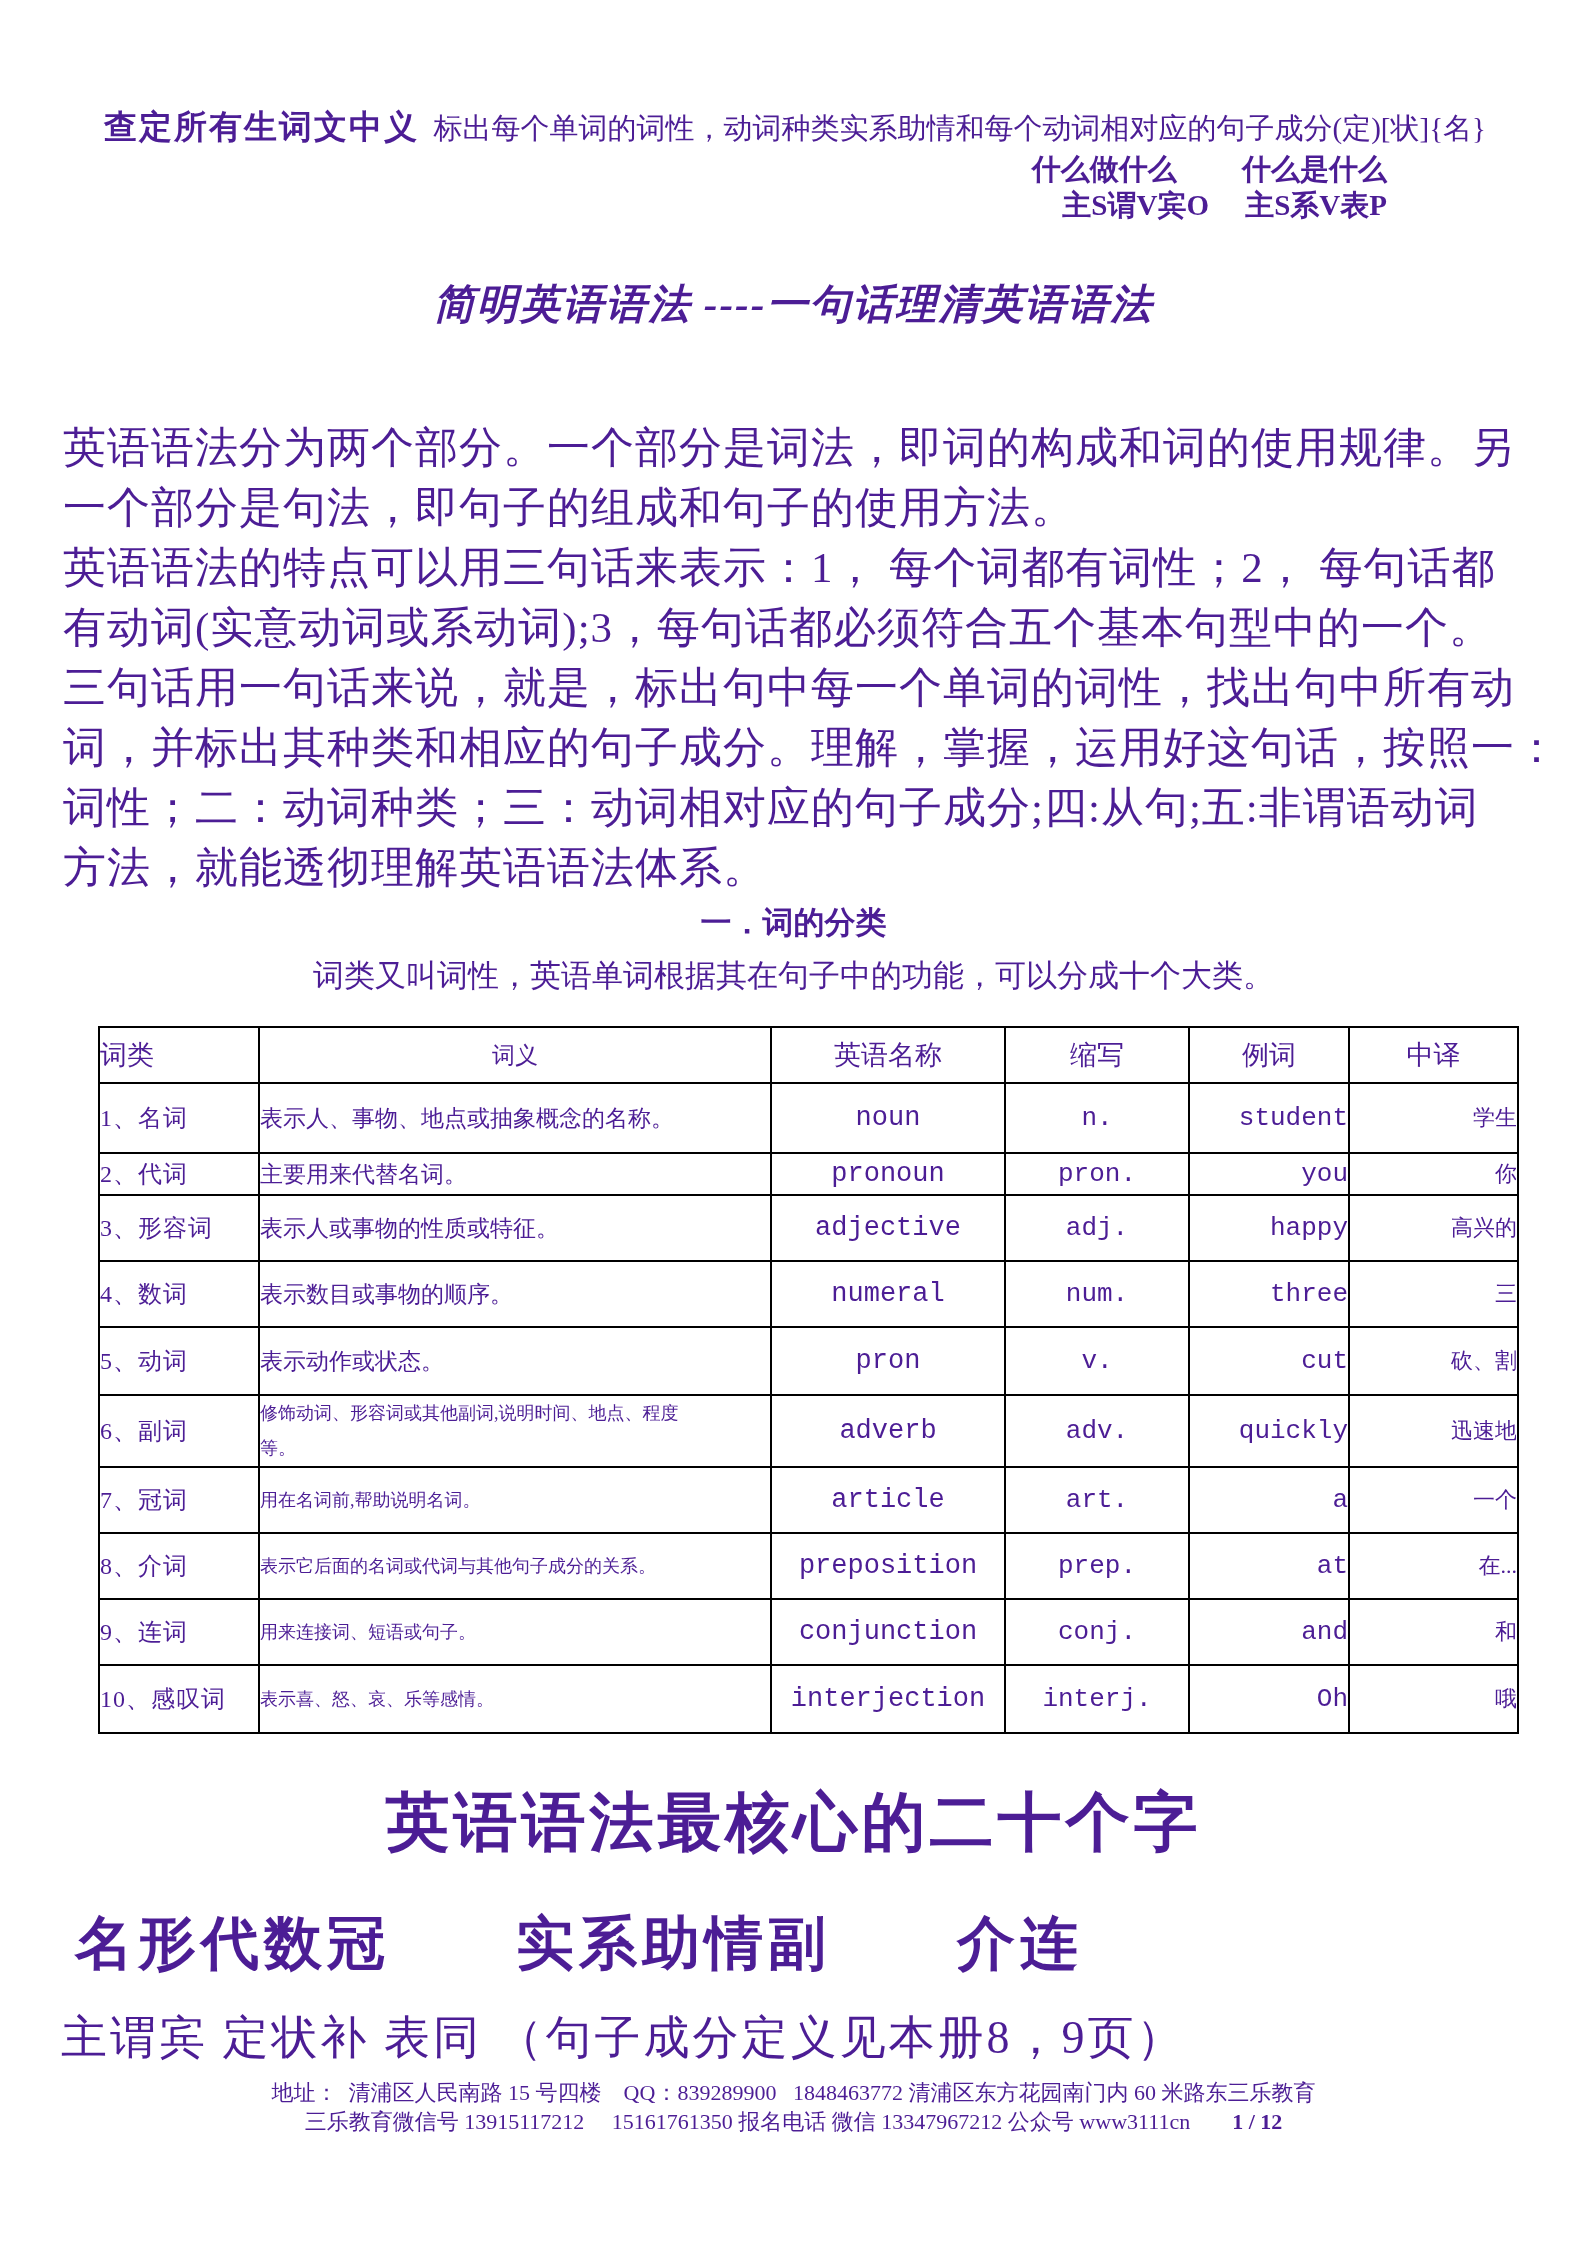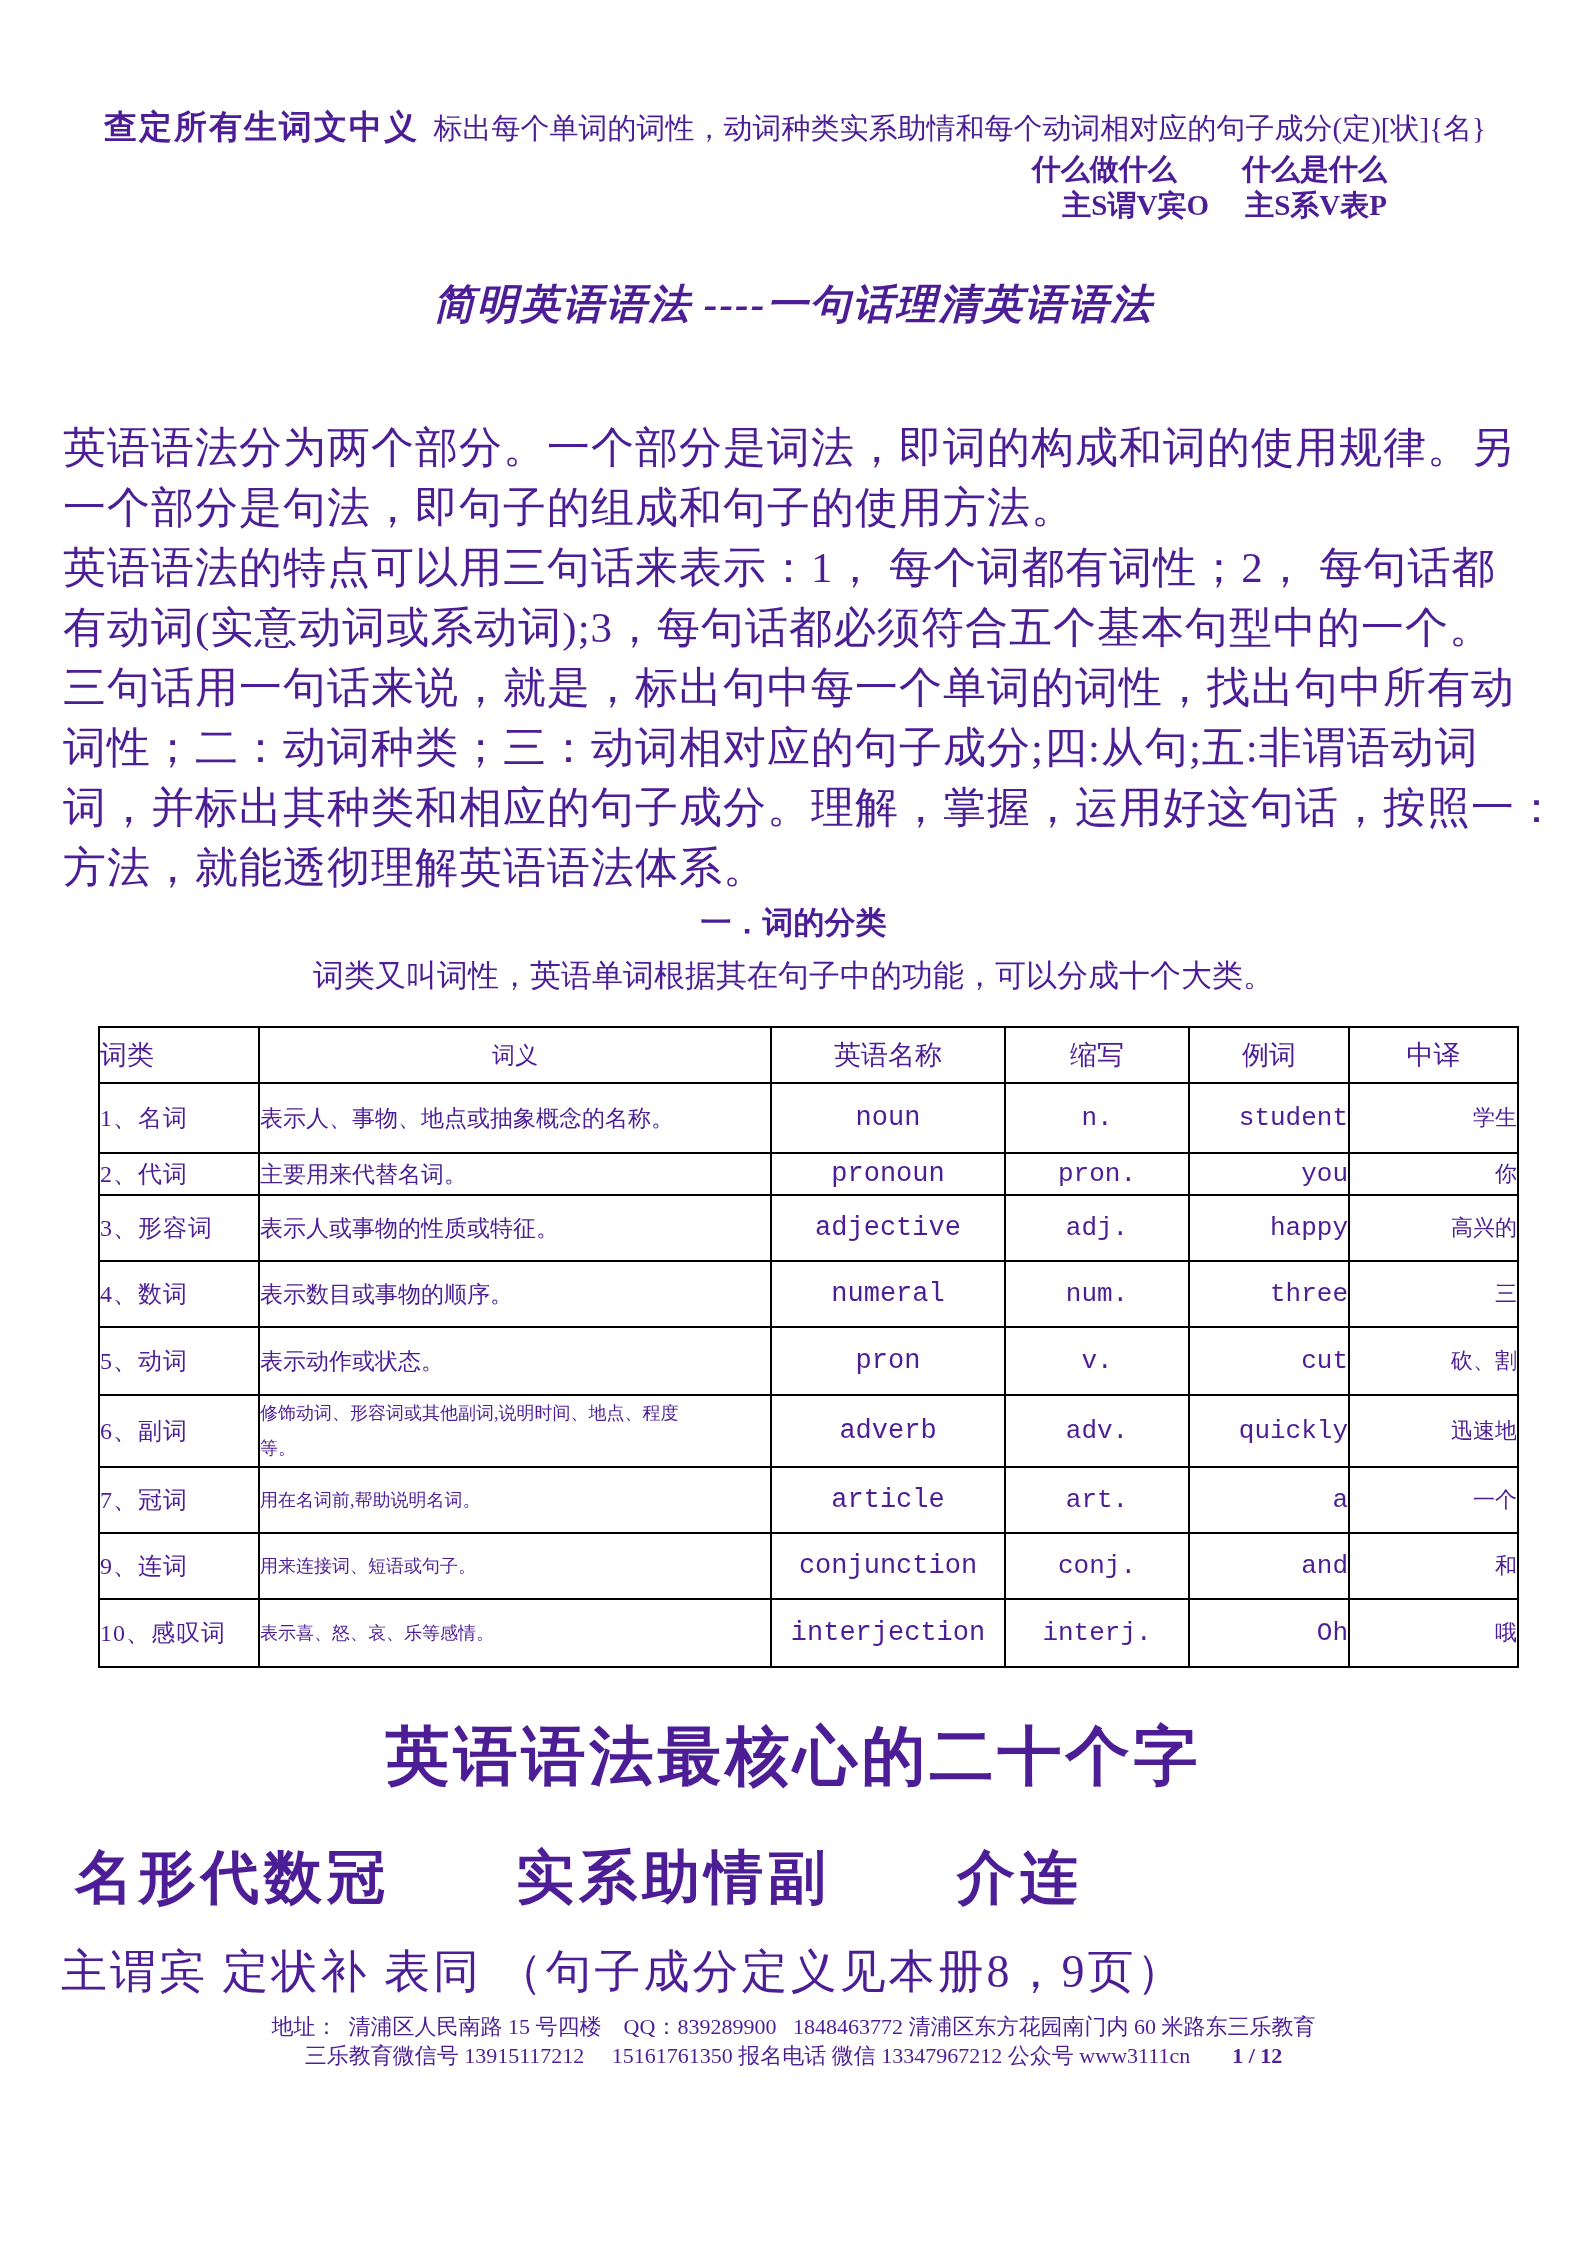--- a/index.html
+++ b/index.html
@@ -104,22 +104,22 @@
   </div>
 
   <div class="doc-title">简明英语语法 ----一句话理清英语语法</div>
 
   <div class="paragraphs">
     <div class="pline">英语语法分为两个部分。一个部分是词法，即词的构成和词的使用规律。另</div>
     <div class="pline">一个部分是句法，即句子的组成和句子的使用方法。</div>
     <div class="pline">英语语法的特点可以用三句话来表示：1， 每个词都有词性；2， 每句话都</div>
     <div class="pline">有动词(实意动词或系动词);3，每句话都必须符合五个基本句型中的一个。</div>
     <div class="pline">三句话用一句话来说，就是，标出句中每一个单词的词性，找出句中所有动</div>
+    <div class="pline">词，并标出其种类和相应的句子成分。理解，掌握，运用好这句话，按照一：</div>
     <div class="pline">词性；二：动词种类；三：动词相对应的句子成分;四:从句;五:非谓语动词</div>
-    <div class="pline">词，并标出其种类和相应的句子成分。理解，掌握，运用好这句话，按照一：</div>
     <div class="pline">方法，就能透彻理解英语语法体系。</div>
   </div>
 
   <div class="section-heading">一．词的分类</div>
   <div class="section-subtitle">词类又叫词性，英语单词根据其在句子中的功能，可以分成十个大类。</div>
 
   <table class="pos">
     <colgroup>
         <col class="w1">
         <col class="w2">
@@ -189,20 +189,28 @@
         <td class="c-cn">迅速地</td>
       </tr>
       <tr class="r7 small">
         <td class="c-cls">7、冠词</td>
         <td class="c-def">用在名词前,帮助说明名词。</td>
         <td class="c-en">article</td>
         <td class="c-abbr">art.</td>
         <td class="c-ex">a</td>
         <td class="c-cn">一个</td>
       </tr>
+      <tr class="r8 small">
+        <td class="c-cls">8、介词</td>
+        <td class="c-def">表示它后面的名词或代词与其他句子成分的关系。</td>
+        <td class="c-en">preposition</td>
+        <td class="c-abbr">prep.</td>
+        <td class="c-ex">at</td>
+        <td class="c-cn">在...</td>
+      </tr>
       <tr class="r9 small">
         <td class="c-cls">9、连词</td>
         <td class="c-def">用来连接词、短语或句子。</td>
         <td class="c-en">conjunction</td>
         <td class="c-abbr">conj.</td>
         <td class="c-ex">and</td>
         <td class="c-cn">和</td>
       </tr>
       <tr class="r10 small">
         <td class="c-cls">10、感叹词</td>

